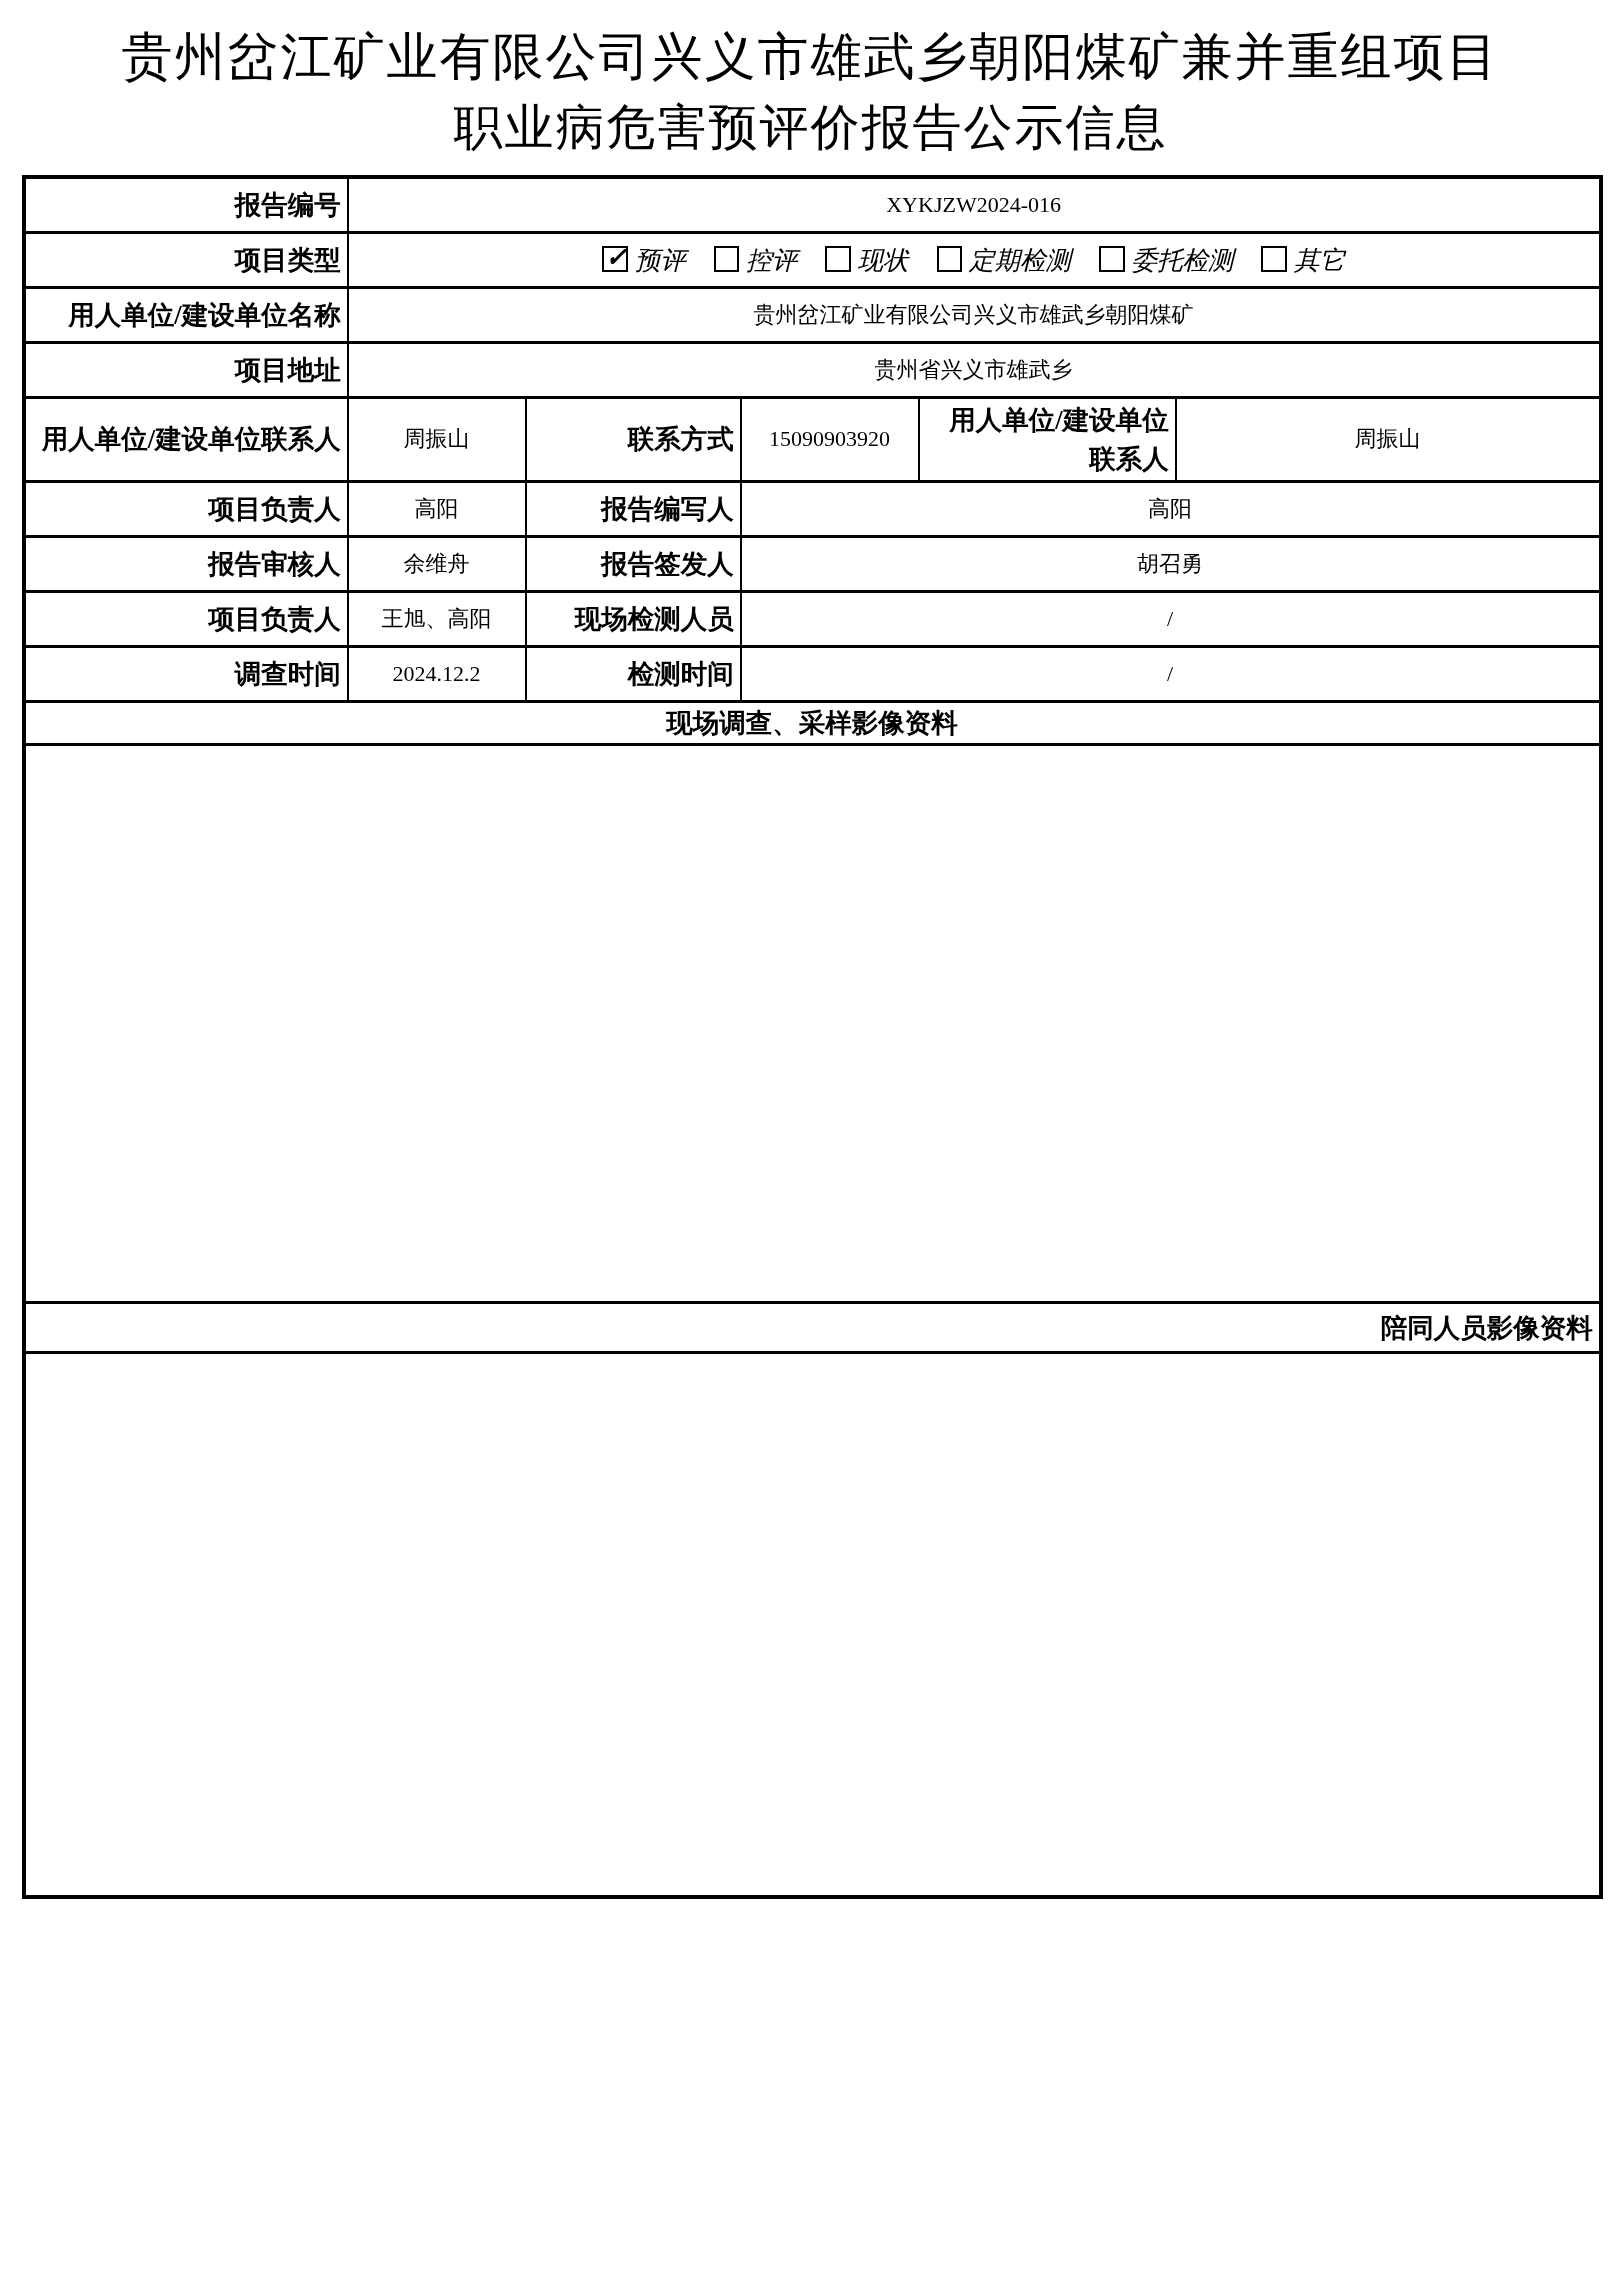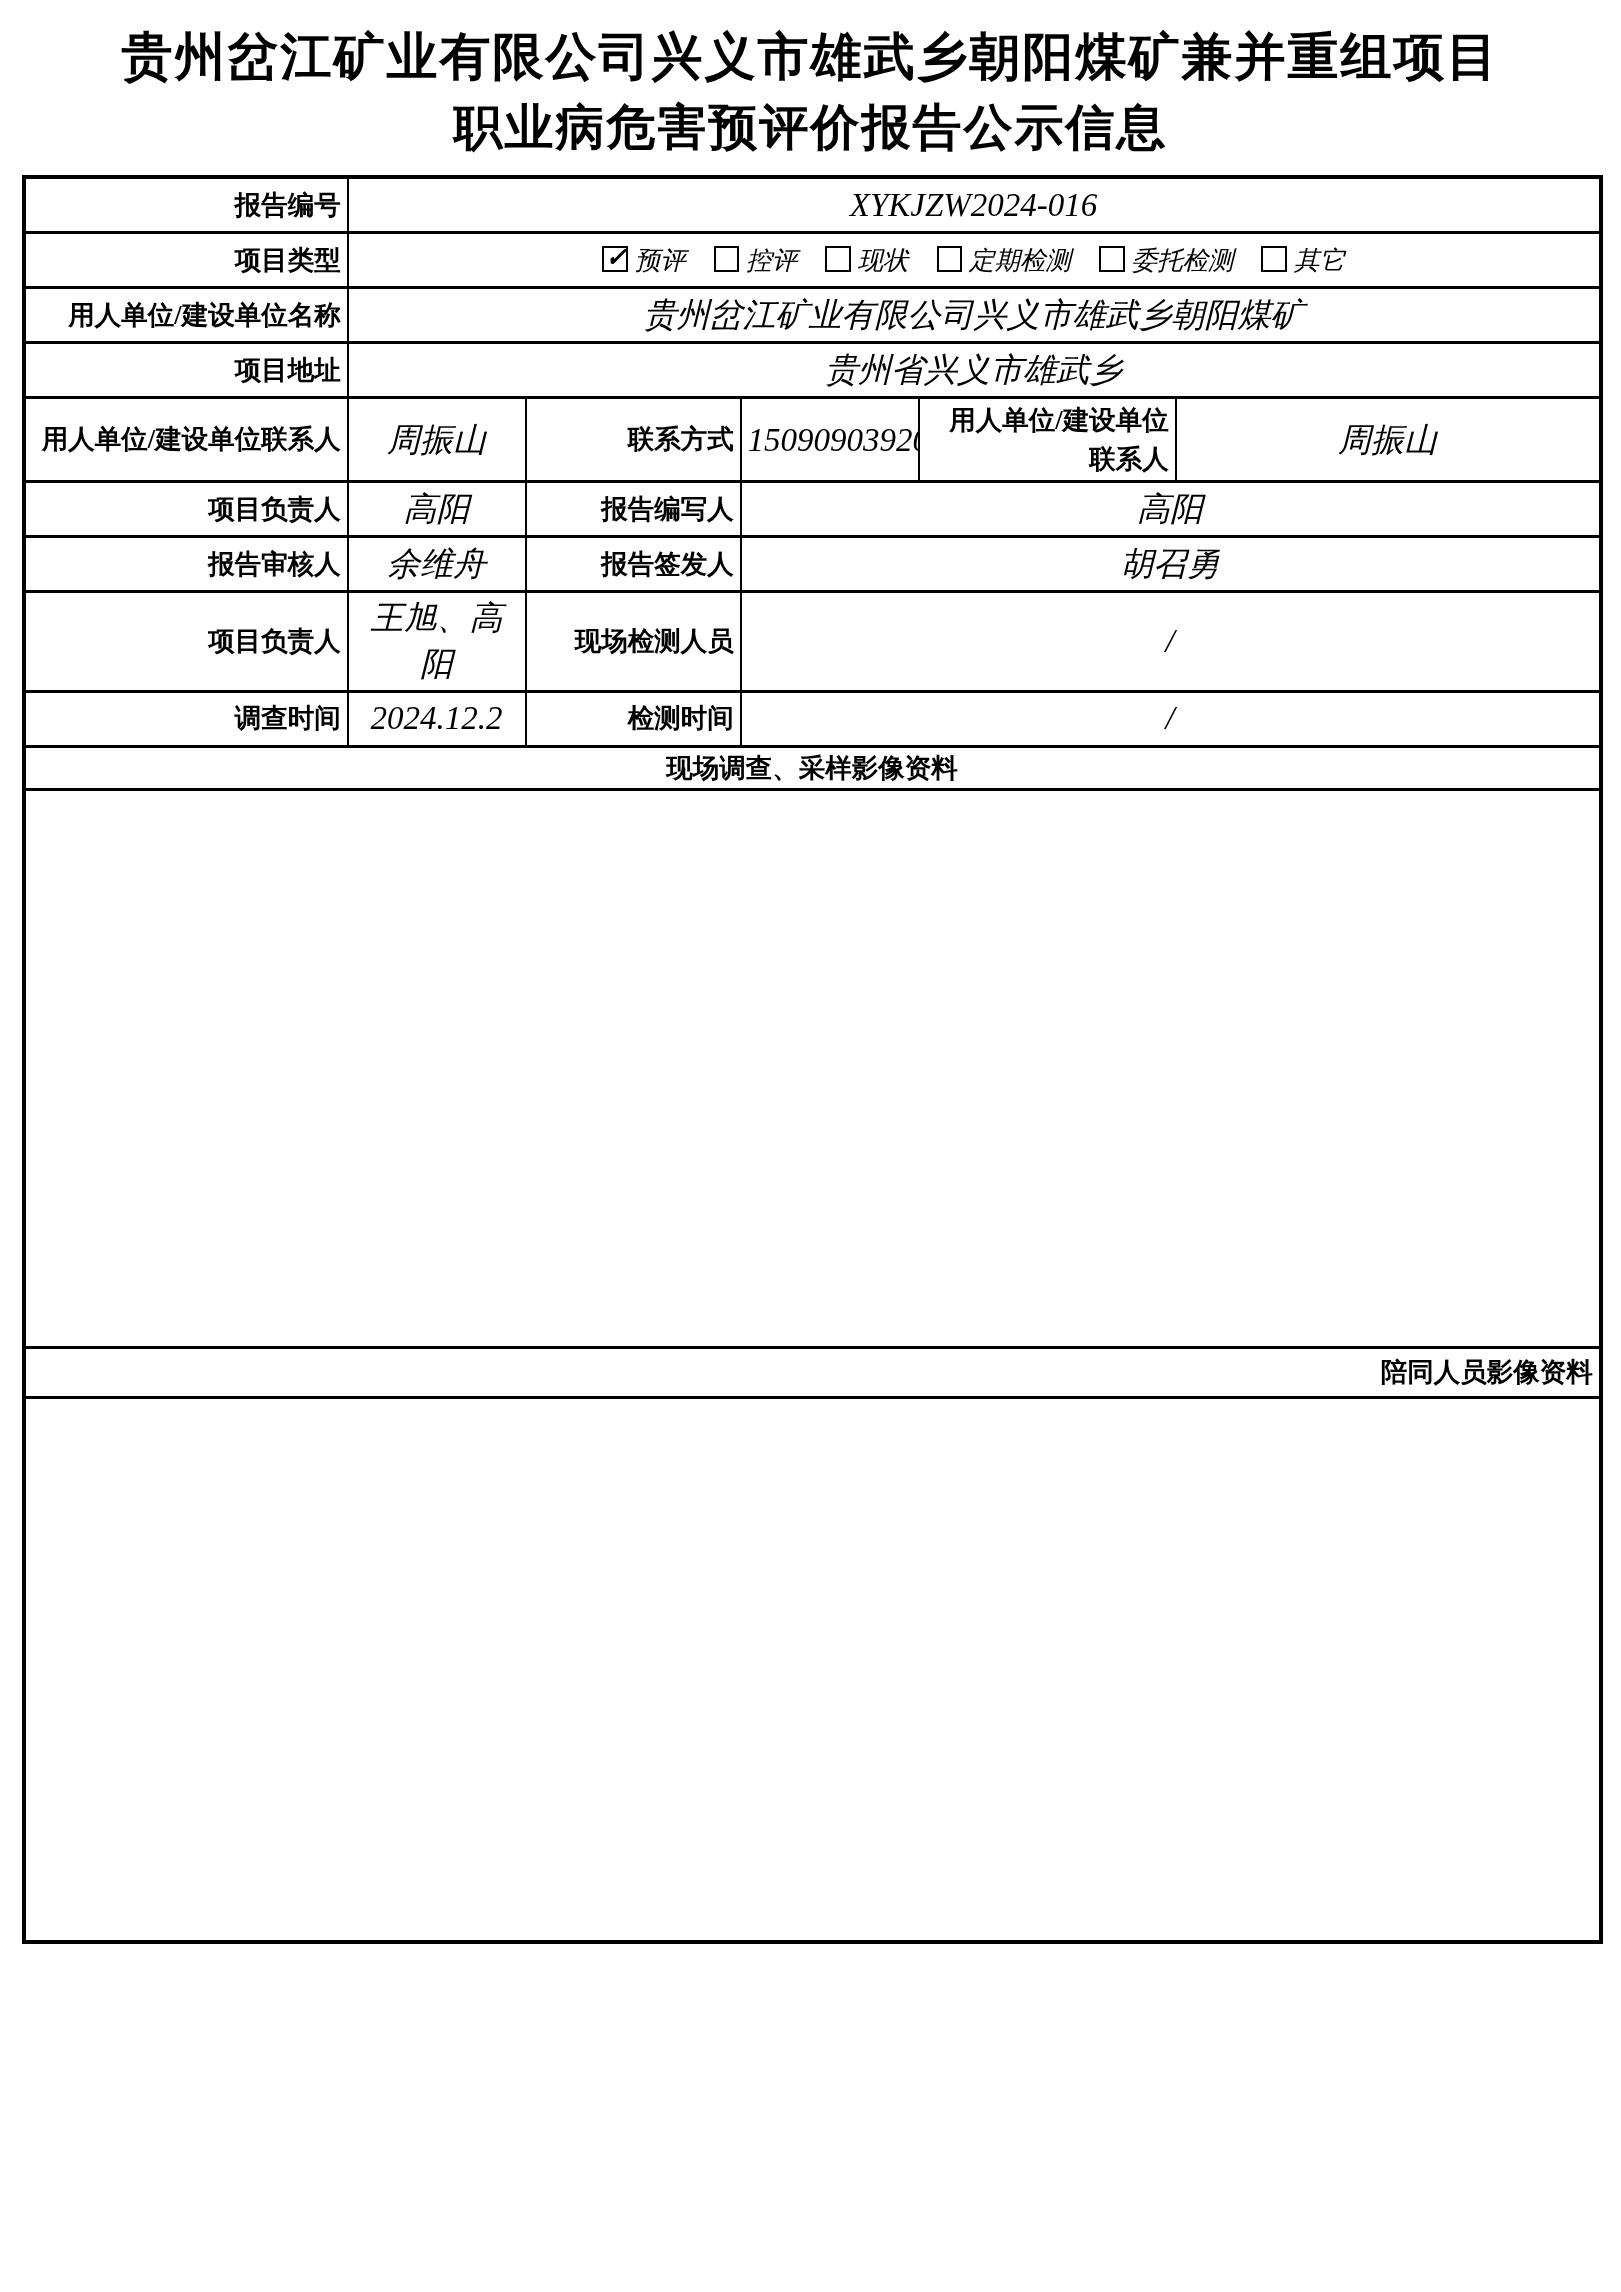--- a/index.html
+++ b/index.html
@@ -12,21 +12,21 @@
     height: 2293px;
     color: #000000;
     font-family: "Liberation Serif", serif;
     position: relative;
   }
   .page {
     padding: 0 21.6px;
   }
   .doc-title {
     text-align: center;
-    font-weight: bold;
+    font-weight: normal;
   }
   .doc-title .line1 {
     font-size: 51px;
     line-height: 71px;
     padding-top: 21.6px;
     letter-spacing: 2px;
   }
   .doc-title .line2 {
     font-size: 49px;
     line-height: 69px;
@@ -48,24 +48,23 @@
     overflow: hidden;
     vertical-align: middle;
   }
   .lbl {
     font-weight: bold;
     font-size: 26.5px;
     text-align: right;
     line-height: 1.45;
   }
   .val {
-    font-size: 33px;
+    font-size: 22px;
     text-align: center;
     line-height: 1.4;
-    font-style: italic;
   }
   .section-hdr {
     font-weight: bold;
     font-size: 26.5px;
     text-align: center;
   }
   .h-std   { height: 48px; }
   .h-tall  { height: 74px; }
   .h-hdr1  { height: 33px; }
   .h-hdr2  { height: 43px; text-align: right; }

